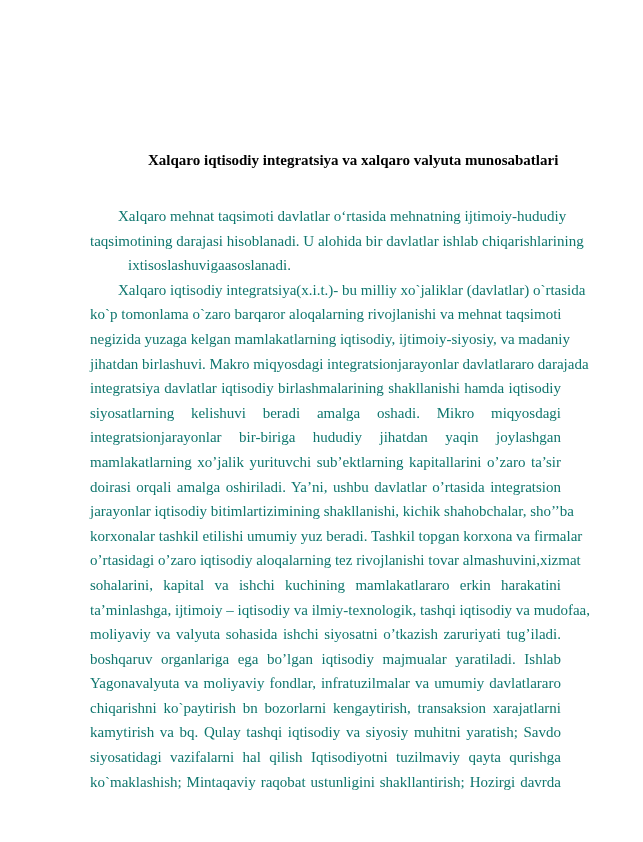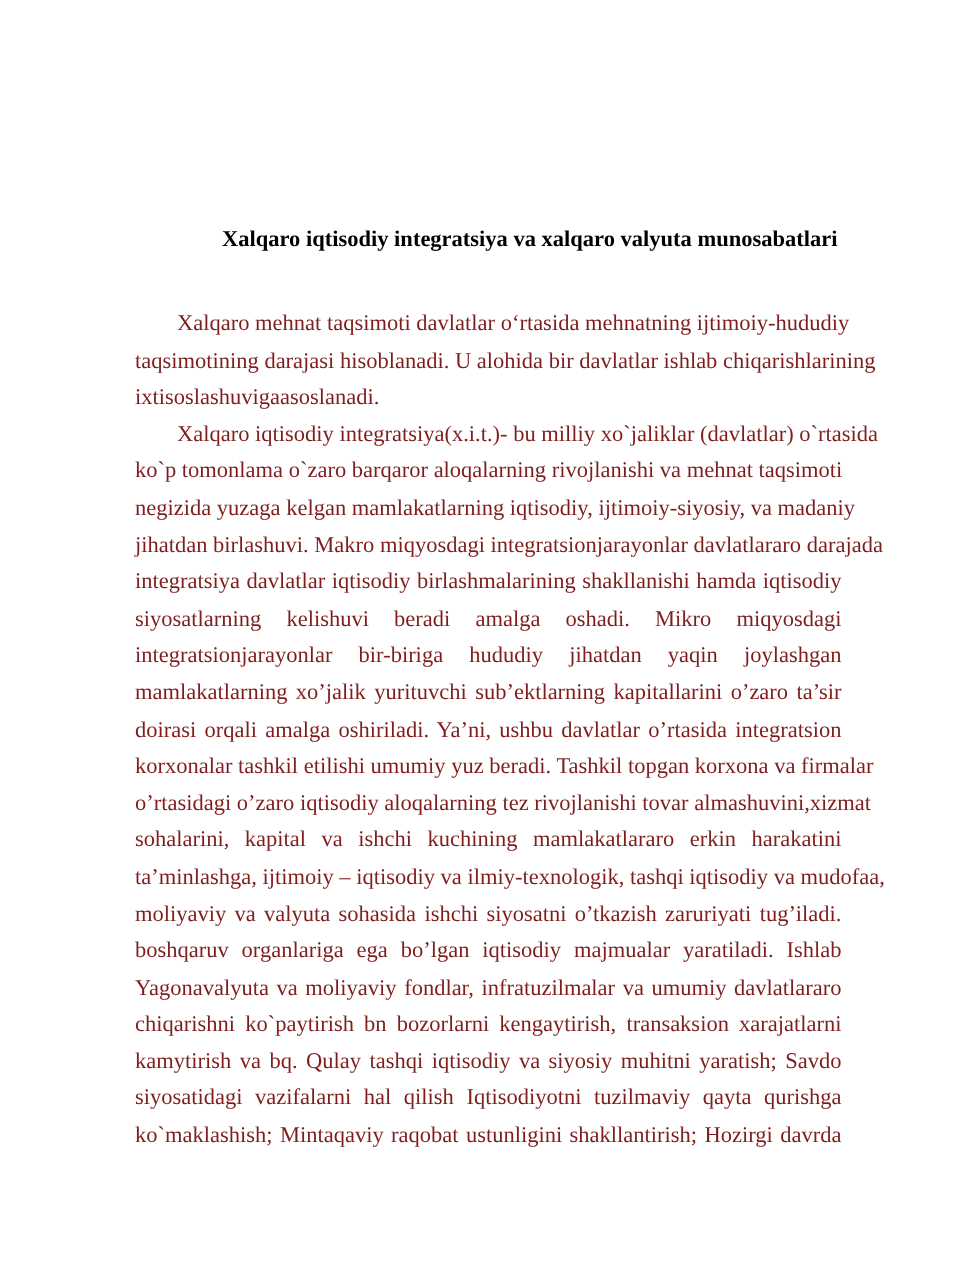--- a/index.html
+++ b/index.html
@@ -8,25 +8,25 @@
     position: absolute; left: 0; top: 0; width: 643px; height: 618px; background: #fff;
   }
   .title {
     position: absolute; left: 90px; top: 150px; width: 471px;
     font-family: "Liberation Serif", serif; font-weight: bold; font-size: 15px;
     color: #000; text-align: left; padding-left: 58px; box-sizing: border-box;
     line-height: 20px; white-space: nowrap;
   }
   .body {
     position: absolute; left: 90px; top: 204px; width: 471px;
-    font-family: "Liberation Serif", serif; font-size: 15px; color: #7f1d1d;
+    font-family: "Liberation Serif", serif; font-size: 15px; color: #0f766e;
     line-height: 24.6px;
   }
   .line { display: block; text-align: justify; text-align-last: justify; height: 24.6px; white-space: nowrap; overflow: visible; }
-  .line.last { text-align-last: left; }
+  .line.last { text-align-last: left; margin-left: 38px; }
   .line.indent { padding-left: 28px; }
 </style>
 </head>
 <body>
 
 <div class="page">
   <div class="title">Xalqaro iqtisodiy integratsiya va xalqaro valyuta munosabatlari</div>
 
   <div class="body">
     <div>
@@ -37,20 +37,21 @@
     <div>
       <span class="line indent">Xalqaro iqtisodiy integratsiya(x.i.t.)- bu milliy xo`jaliklar (davlatlar) o`rtasida</span>
       <span class="line">ko`p tomonlama o`zaro barqaror aloqalarning rivojlanishi va mehnat taqsimoti</span>
       <span class="line">negizida yuzaga kelgan mamlakatlarning iqtisodiy, ijtimoiy-siyosiy, va madaniy</span>
       <span class="line">jihatdan birlashuvi. Makro miqyosdagi integratsionjarayonlar davlatlararo darajada</span>
       <span class="line">integratsiya davlatlar iqtisodiy birlashmalarining shakllanishi hamda iqtisodiy</span>
       <span class="line">siyosatlarning kelishuvi beradi amalga oshadi. Mikro miqyosdagi</span>
       <span class="line">integratsionjarayonlar bir-biriga hududiy jihatdan yaqin joylashgan</span>
       <span class="line">mamlakatlarning xo’jalik yurituvchi sub’ektlarning kapitallarini o’zaro ta’sir</span>
       <span class="line">doirasi orqali amalga oshiriladi. Ya’ni, ushbu davlatlar o’rtasida integratsion</span>
+      <span class="line">jarayonlar iqtisodiy bitimlartizimining shakllanishi, kichik shahobchalar, sho’’ba</span>
       <span class="line">korxonalar tashkil etilishi umumiy yuz beradi. Tashkil topgan korxona va firmalar</span>
       <span class="line">o’rtasidagi o’zaro iqtisodiy aloqalarning tez rivojlanishi tovar almashuvini,xizmat</span>
       <span class="line">sohalarini, kapital va ishchi kuchining mamlakatlararo erkin harakatini</span>
       <span class="line">ta’minlashga, ijtimoiy – iqtisodiy va ilmiy-texnologik, tashqi iqtisodiy va mudofaa,</span>
       <span class="line">moliyaviy va valyuta sohasida ishchi siyosatni o’tkazish zaruriyati tug’iladi.</span>
       <span class="line">boshqaruv organlariga ega bo’lgan iqtisodiy majmualar yaratiladi. Ishlab</span>
       <span class="line">Yagonavalyuta va moliyaviy fondlar, infratuzilmalar va umumiy davlatlararo</span>
       <span class="line">chiqarishni ko`paytirish bn bozorlarni kengaytirish, transaksion xarajatlarni</span>
       <span class="line">kamytirish va bq. Qulay tashqi iqtisodiy va siyosiy muhitni yaratish; Savdo</span>
       <span class="line">siyosatidagi vazifalarni hal qilish Iqtisodiyotni tuzilmaviy qayta qurishga</span>

